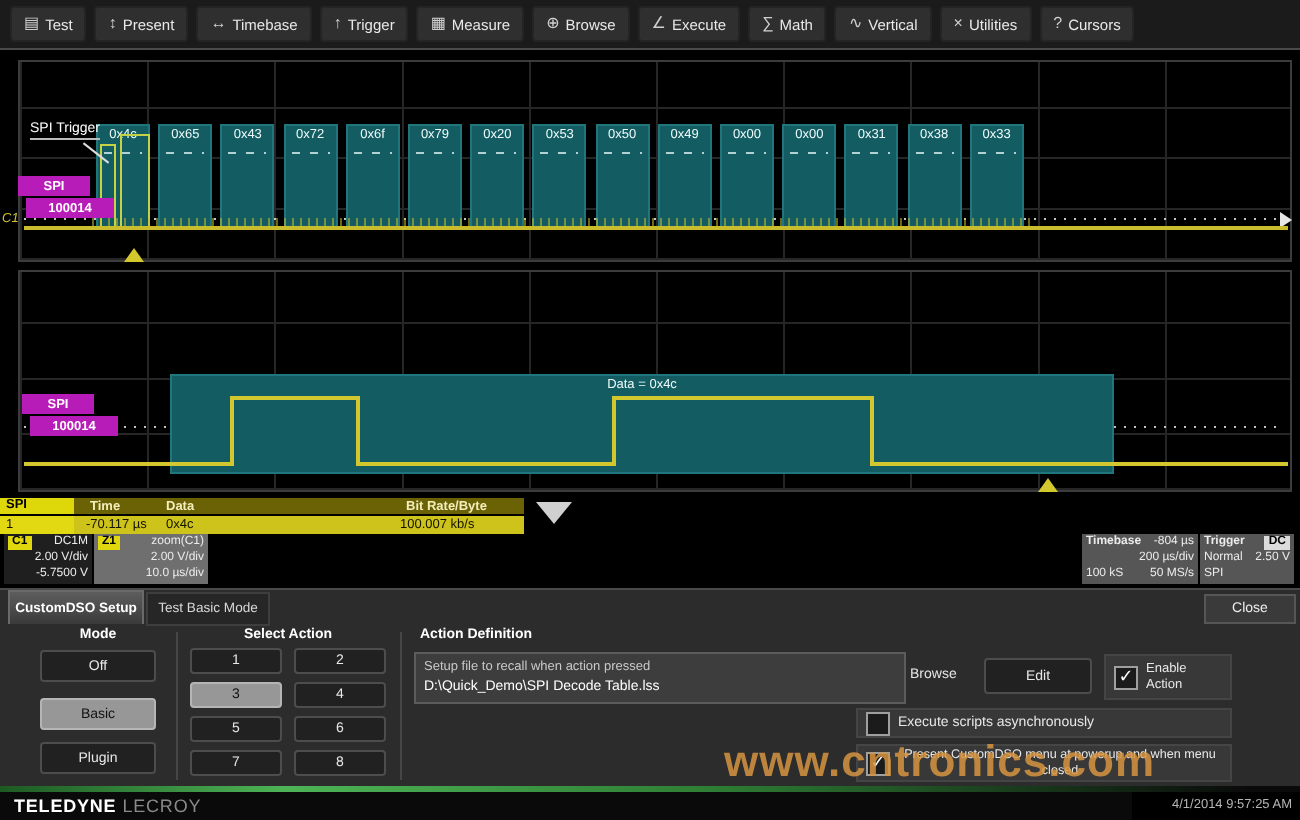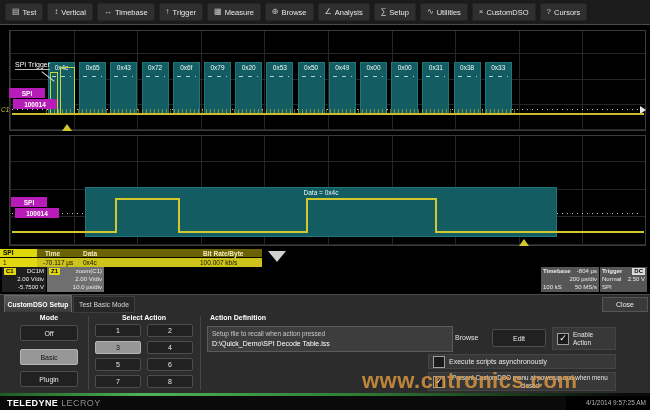--- a/index.html
+++ b/index.html
@@ -105,53 +105,53 @@
 
 <div id="app">
 
   <div class="menubar">
       <div class="menu-item">
         <span class="mi-icon">▤</span>
         <span>Test</span>
       </div>
       <div class="menu-item">
         <span class="mi-icon">↕</span>
-        <span>Vertical</span>
+        <span>Present</span>
       </div>
       <div class="menu-item">
         <span class="mi-icon">↔</span>
         <span>Timebase</span>
       </div>
       <div class="menu-item">
         <span class="mi-icon">↑</span>
         <span>Trigger</span>
       </div>
       <div class="menu-item">
         <span class="mi-icon">▦</span>
         <span>Measure</span>
       </div>
       <div class="menu-item">
         <span class="mi-icon">⊕</span>
         <span>Browse</span>
       </div>
       <div class="menu-item">
         <span class="mi-icon">∠</span>
-        <span>Analysis</span>
+        <span>Execute</span>
       </div>
       <div class="menu-item">
         <span class="mi-icon">∑</span>
-        <span>Setup</span>
+        <span>Math</span>
       </div>
       <div class="menu-item">
         <span class="mi-icon">∿</span>
+        <span>Vertical</span>
+      </div>
+      <div class="menu-item">
+        <span class="mi-icon">×</span>
         <span>Utilities</span>
-      </div>
-      <div class="menu-item">
-        <span class="mi-icon">×</span>
-        <span>CustomDSO</span>
       </div>
       <div class="menu-item">
         <span class="mi-icon">?</span>
         <span>Cursors</span>
       </div>
     </div>
 
   <div class="grid-box grid-upper"></div>
   <div class="grid-box grid-lower"></div>
 

